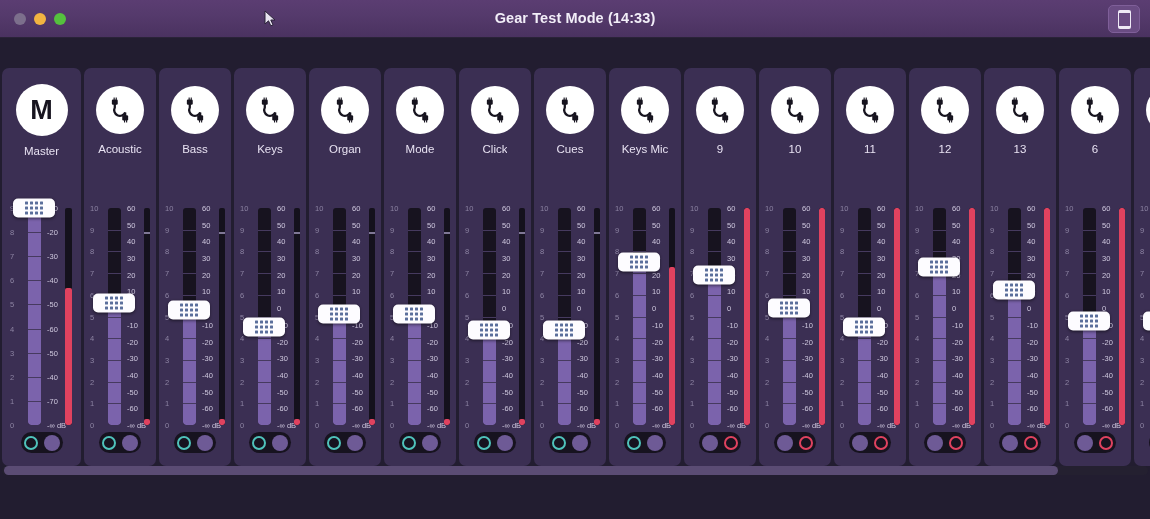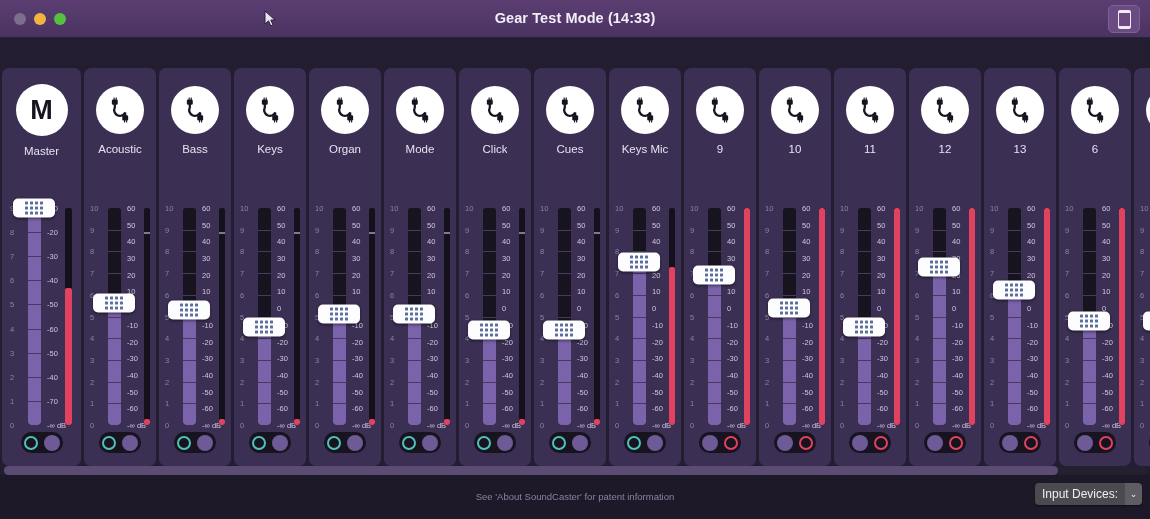--- a/index.html
+++ b/index.html
@@ -1421,21 +1421,14 @@
         <div class="toggle off"></div>
       </div>
     </div>
 
   <div class="scrollbar-row">
     <div class="scroll-track">
       <div class="scroll-thumb" id="scrollThumb" style="width: 92%;"></div>
     </div>
   </div>
 
-  <div class="footer">
-    <div class="patent">See 'About SoundCaster' for patent information</div>
-    <div class="input-devices">
-      <div class="id-label">Input Devices:</div>
-      <div class="id-chevron">⌄</div>
-    </div>
-  </div>
 
 </div>
 
 </body></html>

